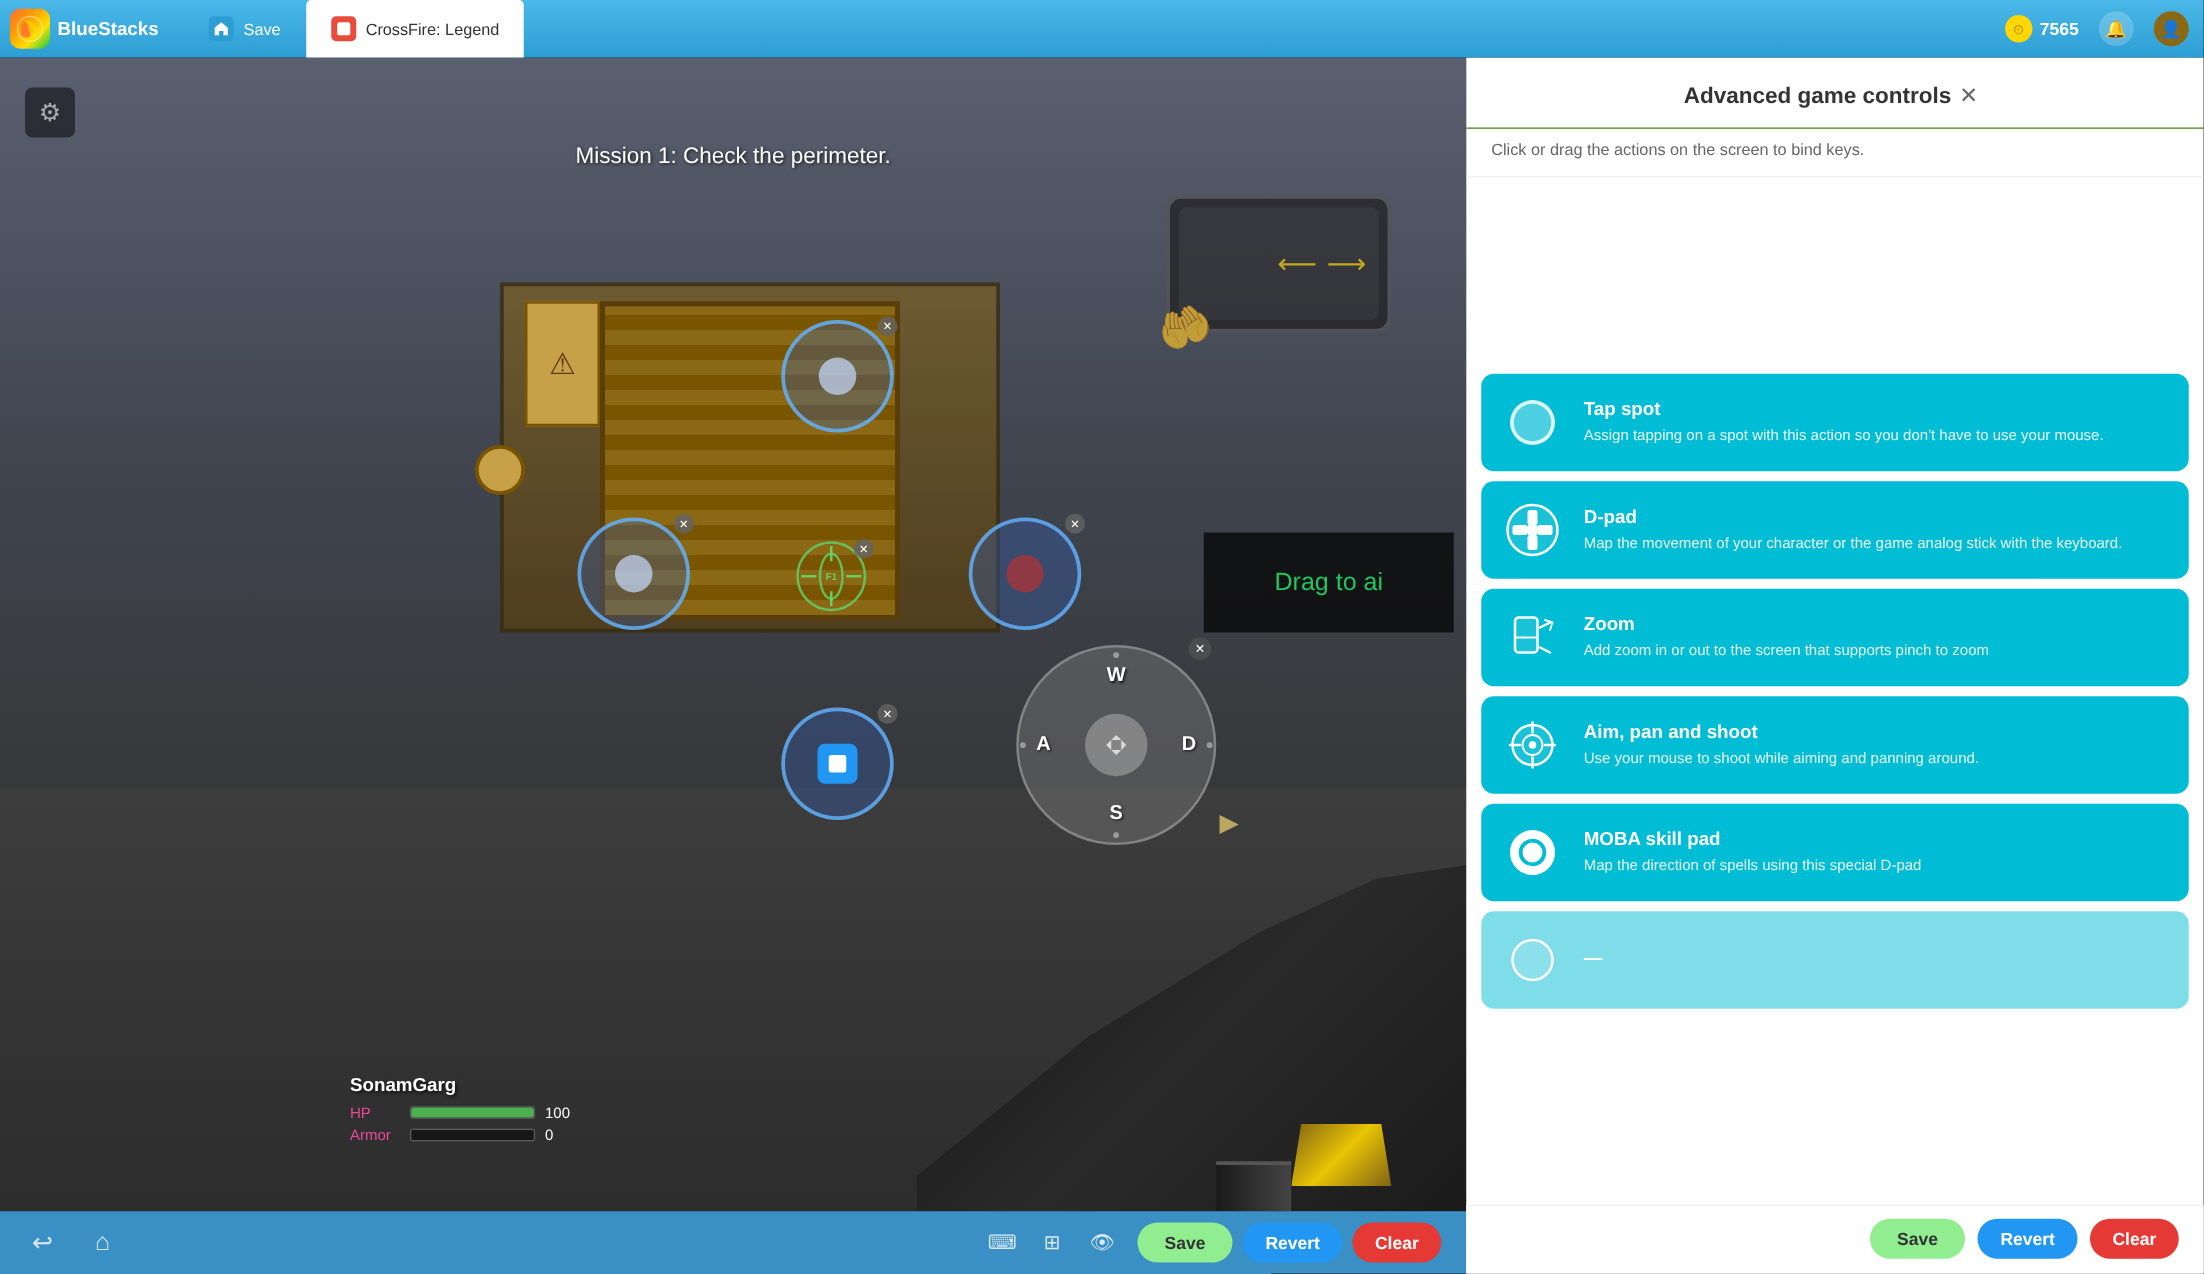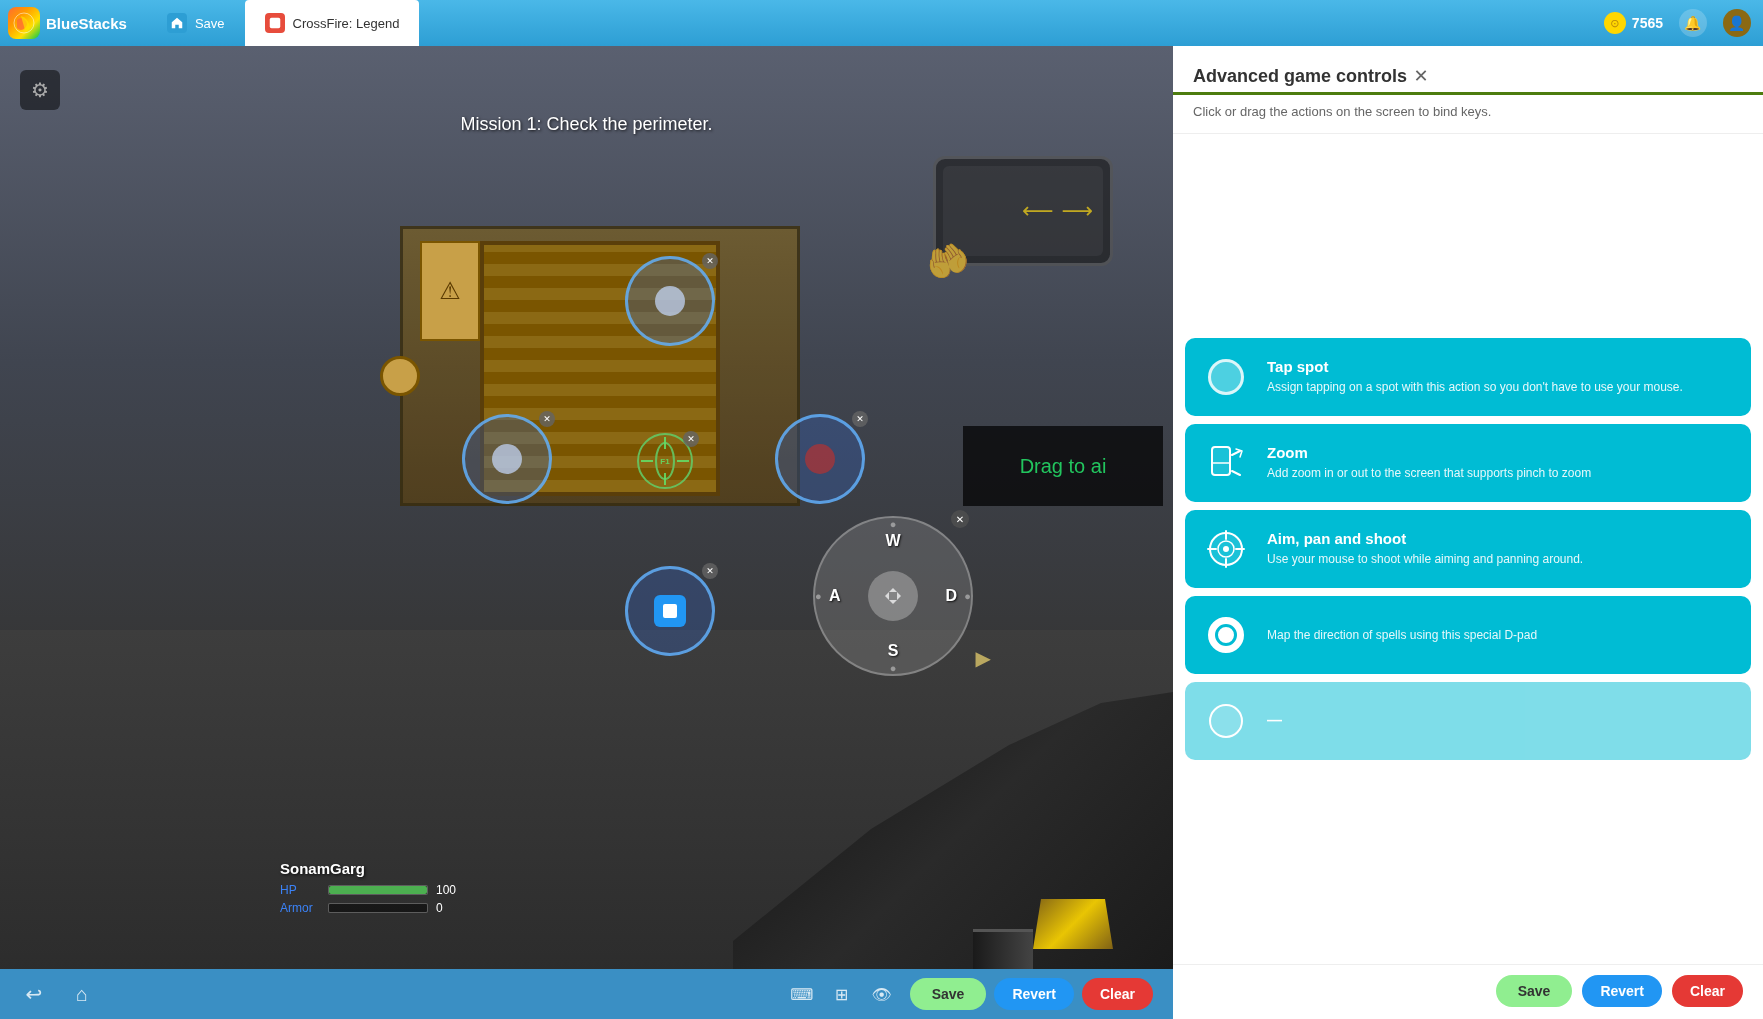--- a/index.html
+++ b/index.html
@@ -192,21 +192,21 @@
     .player-stats {
       position: absolute; bottom: 100px; left: 280px;
     }
     .player-name {
       color: white; font-size: 15px; font-weight: 600; margin-bottom: 6px;
       text-shadow: 1px 1px 3px rgba(0,0,0,0.8);
     }
     .stat-row {
       display: flex; align-items: center; gap: 8px; margin-bottom: 4px;
     }
-    .stat-label { color: #3b82f6; font-size: 12px; width: 40px; }
+    .stat-label { color: #ec4899; font-size: 12px; width: 40px; }
     .stat-bar-bg {
       width: 100px; height: 10px; background: rgba(0,0,0,0.5);
       border: 1px solid rgba(255,255,255,0.3); border-radius: 2px;
     }
     .stat-bar-fill { height: 100%; border-radius: 2px; }
     .stat-value { color: white; font-size: 12px; width: 25px; }
     
     .bottom-bar {
       position: absolute; bottom: 0; left: 0; right: 0; height: 50px;
       background: #3a8fc4;
@@ -242,23 +242,23 @@
 
     
     .right-panel {
       width: 590px;
       background: white;
       display: flex;
       flex-direction: column;
       position: relative;
     }
     .panel-header {
-      padding: 16px 20px 2px;
-      display: flex; align-items: center; justify-content: flex-start;
-      border-bottom: 3px solid #4d7c0f;
+      padding: 16px 20px 12px;
+      display: flex; align-items: center; justify-content: center;
+      border-bottom: 1px solid #4d7c0f;
     }
     .panel-title {
       font-size: 18px; font-weight: 600; color: #333;
     }
     .panel-close {
       width: 28px; height: 28px; display: flex; align-items: center; justify-content: center;
       cursor: pointer; color: #666; font-size: 18px;
     }
     .panel-subtitle {
       padding: 8px 20px 12px;
@@ -497,20 +497,36 @@
       <div class="control-card">
         <div class="control-card-icon">
           <div class="icon-tap-spot"></div>
         </div>
         <div class="control-card-text">
           <div class="control-card-title">Tap spot</div>
           <div class="control-card-desc">Assign tapping on a spot with this action so you don't have to use your mouse.</div>
         </div>
       </div>
 
+      <div class="control-card">
+        <div class="control-card-icon">
+          <svg width="44" height="44" viewBox="0 0 44 44" fill="none">
+            <circle cx="22" cy="22" r="20" stroke="white" stroke-width="2" fill="rgba(255,255,255,0.1)"></circle>
+            <rect x="18" y="6" width="8" height="12" rx="2" fill="white"></rect>
+            <rect x="18" y="26" width="8" height="12" rx="2" fill="white"></rect>
+            <rect x="6" y="18" width="12" height="8" rx="2" fill="white"></rect>
+            <rect x="26" y="18" width="12" height="8" rx="2" fill="white"></rect>
+            <circle cx="22" cy="22" r="5" fill="white"></circle>
+          </svg>
+        </div>
+        <div class="control-card-text">
+          <div class="control-card-title">D-pad</div>
+          <div class="control-card-desc">Map the movement of your character or the game analog stick with the keyboard.</div>
+        </div>
+      </div>
 
       <div class="control-card">
         <div class="control-card-icon">
           <svg width="44" height="44" viewBox="0 0 44 44" fill="none">
             <rect x="8" y="6" width="18" height="28" rx="3" stroke="white" stroke-width="2" fill="rgba(255,255,255,0.1)"></rect>
             <line x1="8" y1="22" x2="26" y2="22" stroke="white" stroke-width="1.5"></line>
             <path d="M28 14 L36 10 M28 30 L36 34" stroke="white" stroke-width="2" stroke-linecap="round"></path>
             <path d="M32 8 L38 10 L36 16" stroke="white" stroke-width="1.5" fill="none" stroke-linecap="round" stroke-linejoin="round"></path>
           </svg>
         </div>
@@ -538,20 +554,21 @@
         </div>
       </div>
 
       <div class="control-card">
         <div class="control-card-icon">
           <div class="icon-moba">
             <div class="icon-moba-inner"></div>
           </div>
         </div>
         <div class="control-card-text">
+          <div class="control-card-title">MOBA skill pad</div>
           <div class="control-card-desc">Map the direction of spells using this special D-pad</div>
         </div>
       </div>
 
       <div class="control-card" style="opacity:0.5;">
         <div class="control-card-icon">
           <svg width="44" height="44" viewBox="0 0 44 44" fill="none">
             <circle cx="22" cy="22" r="16" stroke="white" stroke-width="2" fill="rgba(255,255,255,0.1)"></circle>
           </svg>
         </div>

